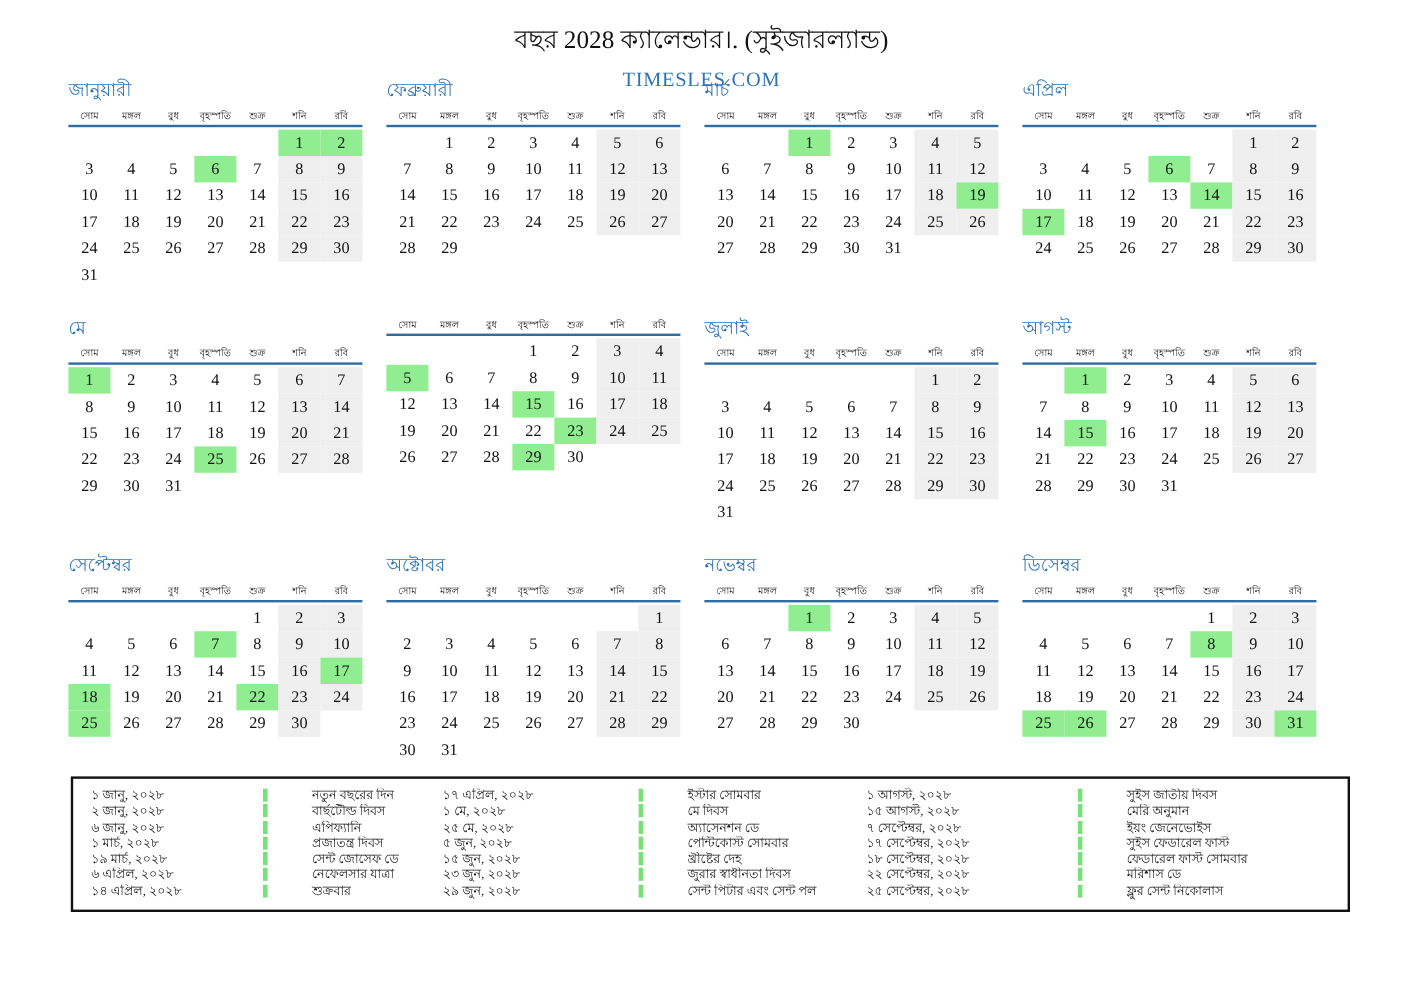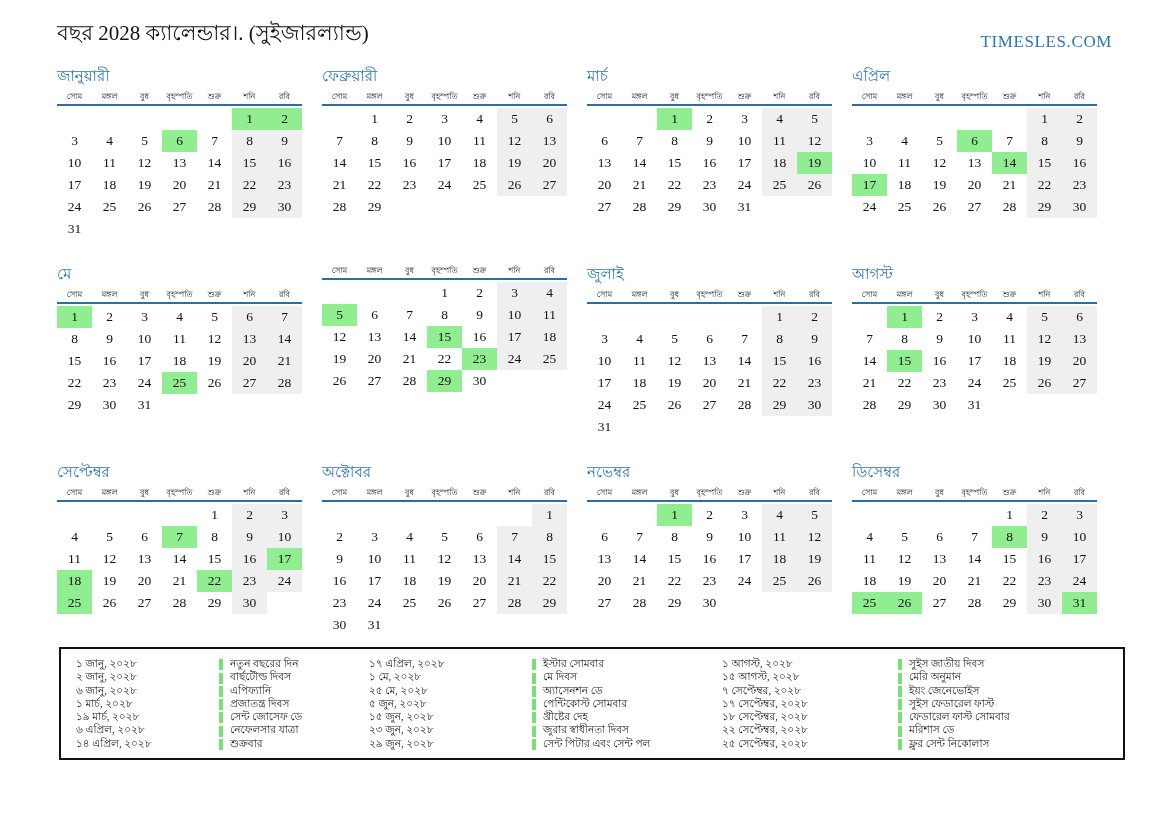--- a/index.html
+++ b/index.html
@@ -1,32 +1,32 @@
 <!DOCTYPE html>
 <html><head>
 <meta charset="utf-8">
 <style>
   html,body{margin:0;padding:0;background:#fff;}
   body{width:1169px;height:827px;font-family:"Liberation Serif","DejaVu Serif",serif;color:#1a1a1a;position:relative;overflow:hidden;}
-  .header{display:flex;justify-content:space-between;align-items:flex-end;padding:17px 57px 0 57px;}
+  .header{display:flex;justify-content:space-between;align-items:center;padding:17px 57px 0 57px;flex-direction:column;}
   .page-title{font-size:21px;color:#111;}
   .site-logo{font-size:17px;letter-spacing:.6px;color:#2e75b6;text-decoration:none;margin-top:5px;cursor:pointer;}
   .months{position:absolute;left:57px;top:66px;display:grid;grid-template-columns:repeat(4,245px);column-gap:20px;grid-auto-rows:198px;}
   .month{width:245px;}
   .month-title{text-align:left;color:#2e75b6;font-size:15px;height:21px;line-height:21px;margin-bottom:3px;}
   .month-table{display:grid;grid-template-columns:repeat(7,35px);}
   .dow{font-size:8px;text-align:center;height:13px;line-height:13px;color:#222;font-family:"Liberation Sans","DejaVu Sans",sans-serif;overflow:hidden;}
   .rule{grid-column:1/-1;height:2px;background:#2e6da4;margin:1px 0 2px 0;}
   .cell{height:22px;line-height:22px;text-align:center;font-size:13.5px;color:#111;}
   .cell.wknd{background:#efefef;}
   .cell.hol{background:#90ee90;}
   .legend{position:absolute;left:59px;top:647px;width:1066px;box-sizing:border-box;border:2px solid #111;padding:8px 6px 8px 15px;}
   .legend-grid{display:grid;grid-template-columns:143px 150px 163px 190px 176px 1fr;}
   .lg-date,.lg-name{font-size:10.5px;height:13.3px;line-height:13.3px;white-space:nowrap;overflow:hidden;}
-  .lg-name{display:flex;align-items:flex-end;}
+  .lg-name{display:flex;align-items:flex-start;gap:30px;}
   .bar{display:inline-block;width:4px;height:11px;background:#77e077;margin-right:7px;flex:0 0 4px;}
 </style>
 </head>
 <body>
 
 <div class="header">
   <div class="page-title">বছর 2028 ক্যালেন্ডার।. (সুইজারল্যান্ড)</div>
   <a class="site-logo">TIMESLES.COM</a>
 </div>
 

